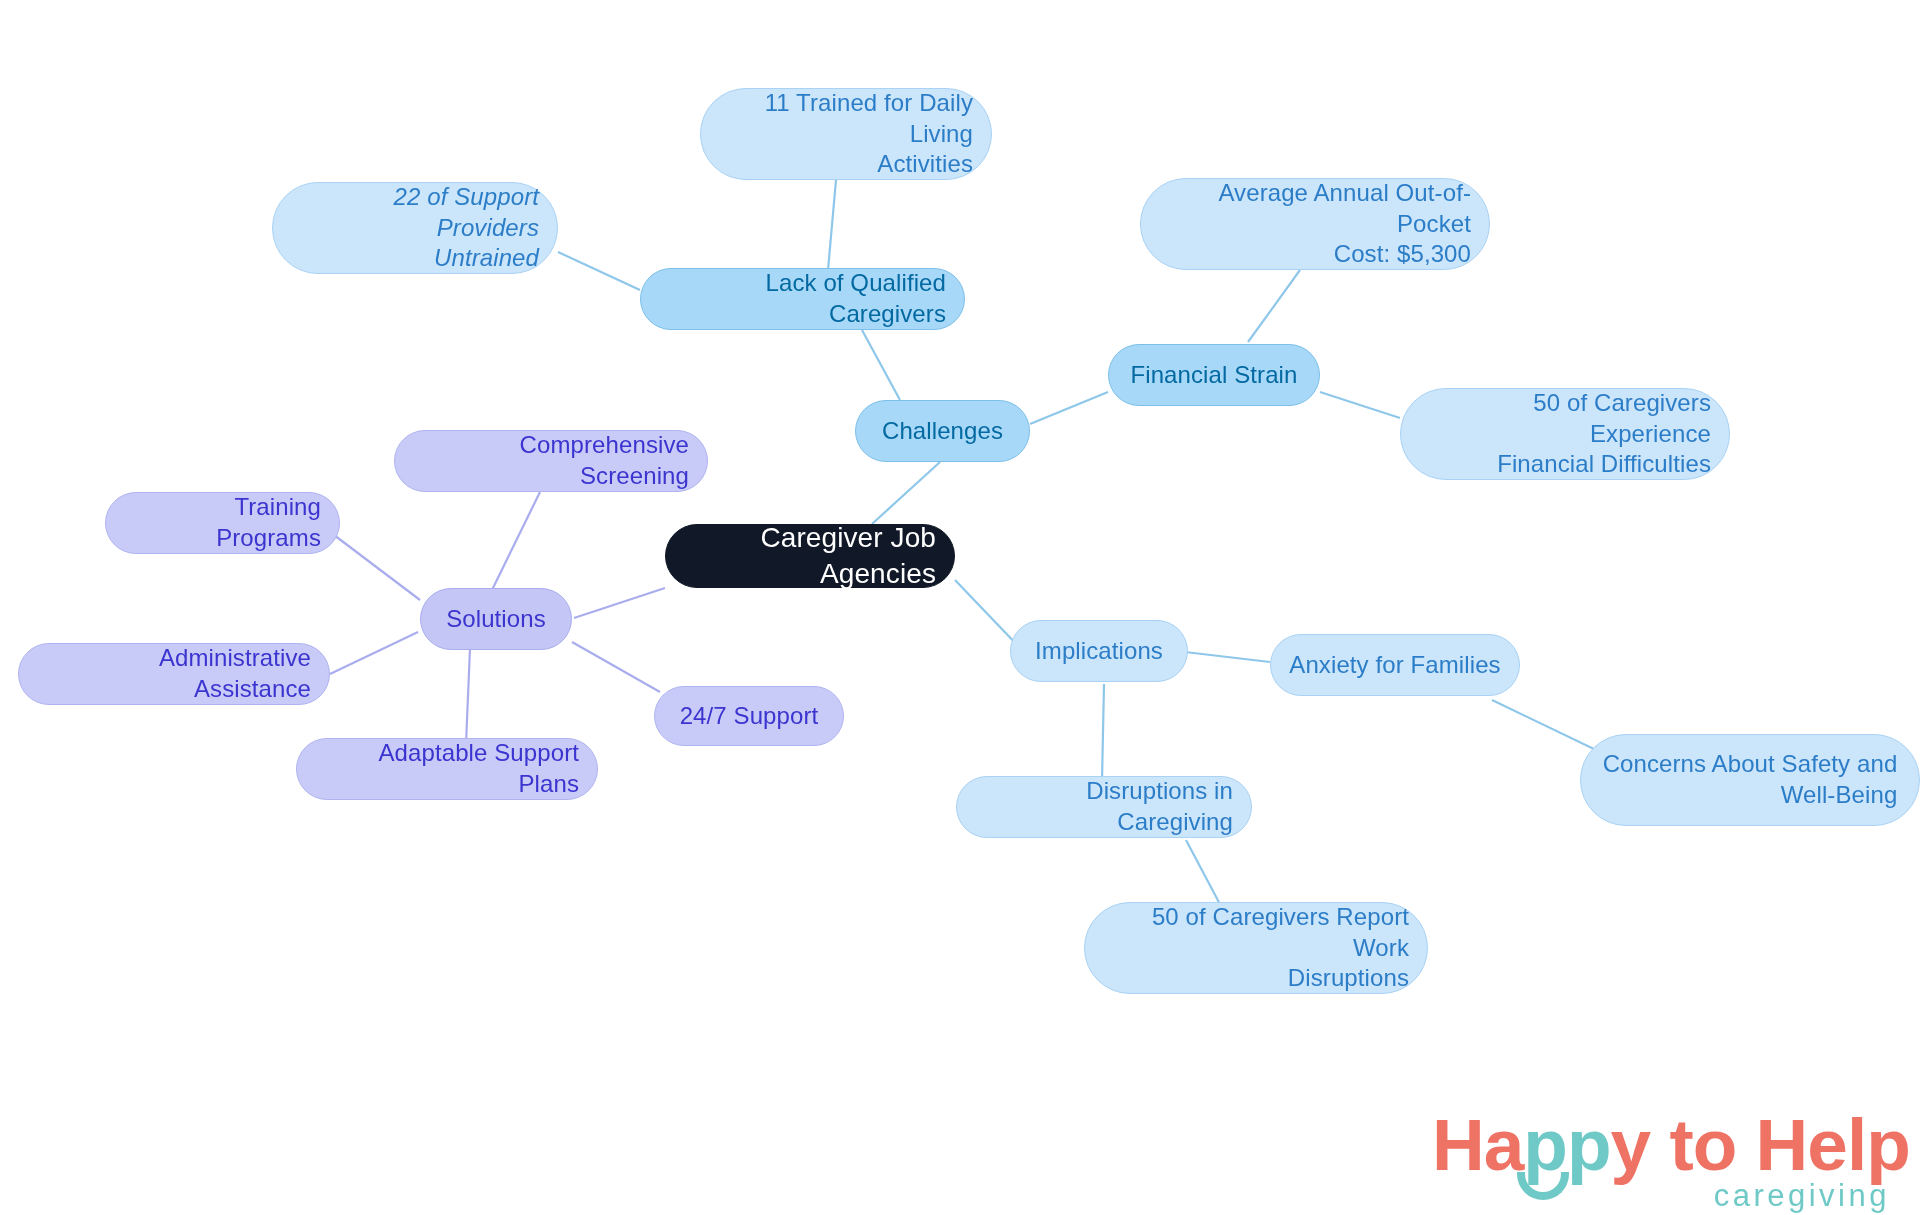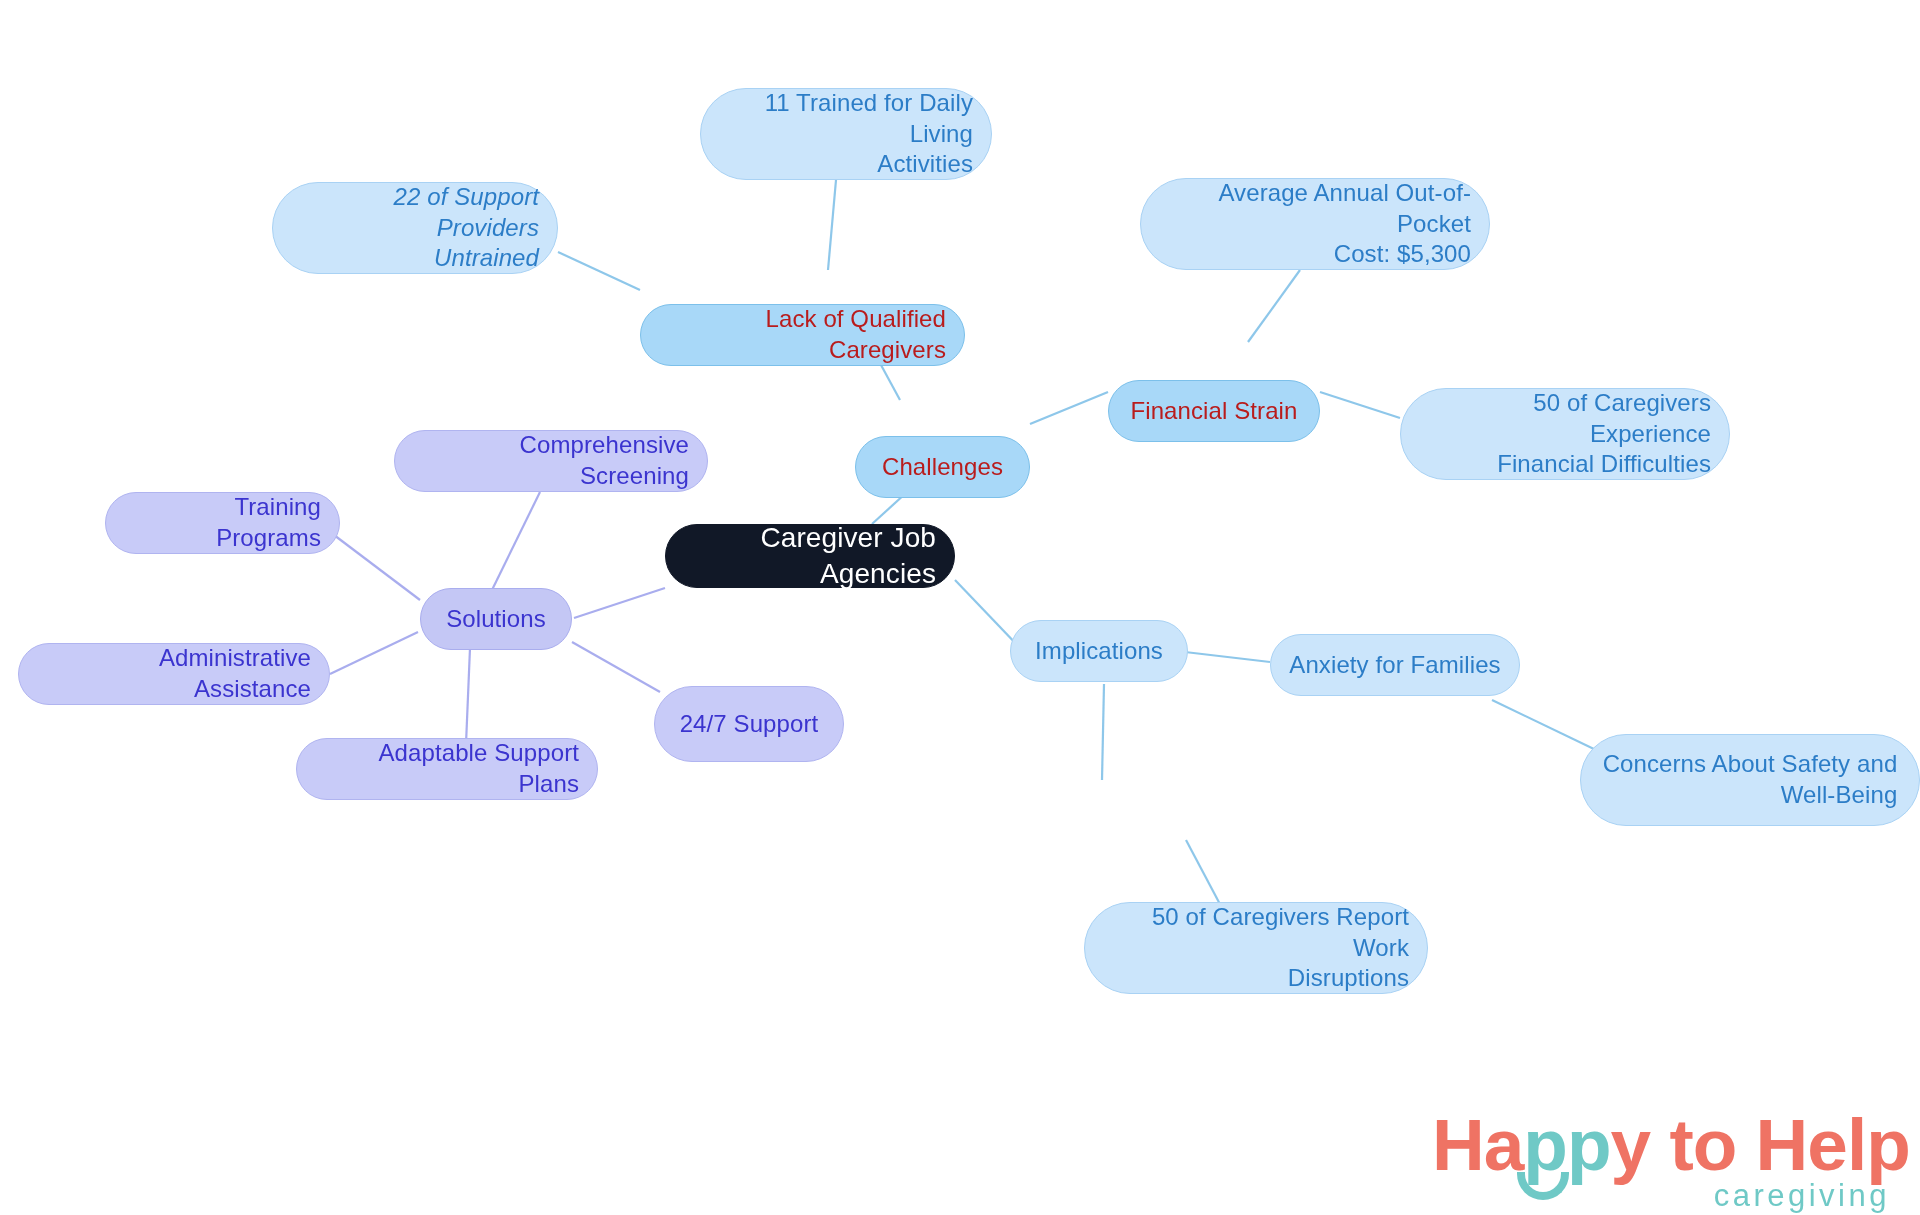--- a/index.html
+++ b/index.html
@@ -38,23 +38,22 @@
   .node.root {
     background: #111827;
     color: #ffffff;
     border: 1px solid #111827;
     font-size: 28px;
     border-radius: 34px;
   }
   .node.blue-branch {
     background: #a8d8f8;
     border: 1.4px solid #7cc0ea;
-    color: #b91c1c;
-    font-size: 24px;
-    margin-top: 36px;
+    color: #0369a1;
+    font-size: 24px;
   }
   .node.blue-leaf {
     background: #cbe5fb;
     border: 1.4px solid #a9d2f4;
     color: #2c7dc7;
     font-size: 24px;
   }
   .node.purple-branch {
     background: #c4c7f5;
     border: 1.4px solid #a9adee;
@@ -201,37 +200,40 @@
   </div>
 
   <div class="node purple-leaf" style="left:18px; top:643px; width:312px; height:62px;">
     <span>Administrative Assistance</span>
   </div>
 
   <div class="node purple-leaf" style="left:296px; top:738px; width:302px; height:62px;">
     <span>Adaptable Support Plans</span>
   </div>
 
-  <div class="node purple-leaf" style="left:654px; top:686px; width:190px; height:76px;">
+  <div class="node purple-leaf" style="left:654px; top:686px; width:190px; height:60px;">
     <span>24/7 Support</span>
   </div>
 
   <div class="node blue-leaf" style="left:1010px; top:620px; width:178px; height:62px;">
     <span>Implications</span>
   </div>
 
   <div class="node blue-leaf" style="left:1270px; top:634px; width:250px; height:62px;">
     <span>Anxiety for Families</span>
   </div>
 
   <div class="node blue-leaf" style="left:1580px; top:734px; width:340px; height:92px;">
     <span>Concerns About Safety and
 Well-Being</span>
   </div>
 
+  <div class="node blue-leaf" style="left:956px; top:776px; width:296px; height:62px;">
+    <span>Disruptions in Caregiving</span>
+  </div>
 
   <div class="node blue-leaf" style="left:1084px; top:902px; width:344px; height:92px;">
     <span>50 of Caregivers Report Work
 Disruptions</span>
   </div>
 
   <div id="logo">
     <div class="logo-word"><span class="logo-main">H</span><span class="logo-main">a</span><span class="logo-accent">pp</span><span class="logo-main">y</span><span class="logo-main"> to Help</span></div>
     <div class="logo-smile"></div>
     <div class="logo-sub">caregiving</div>

